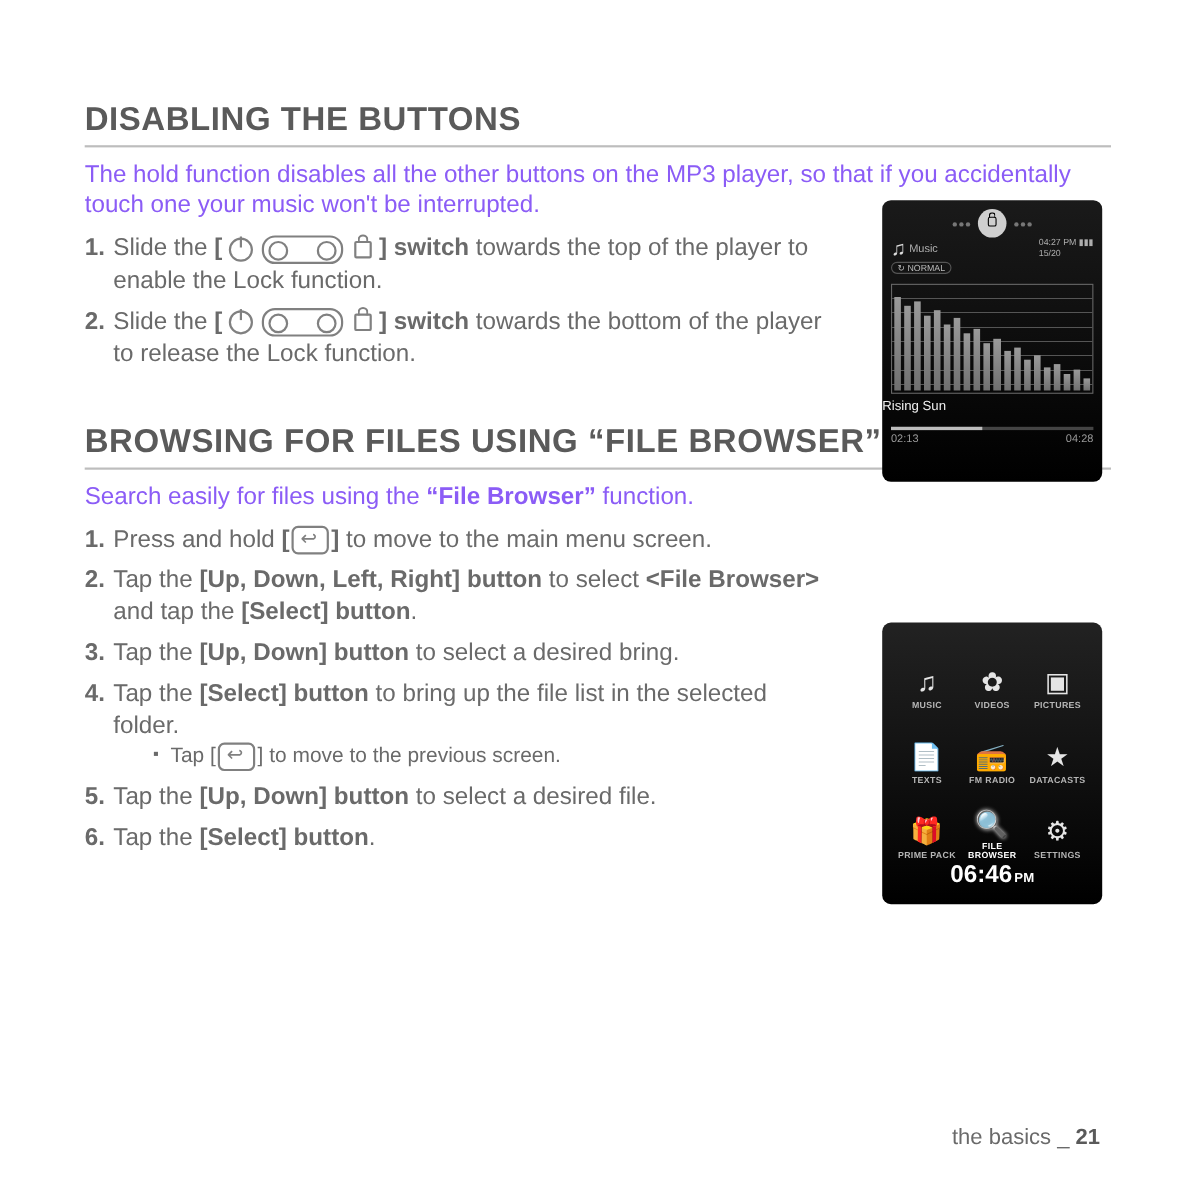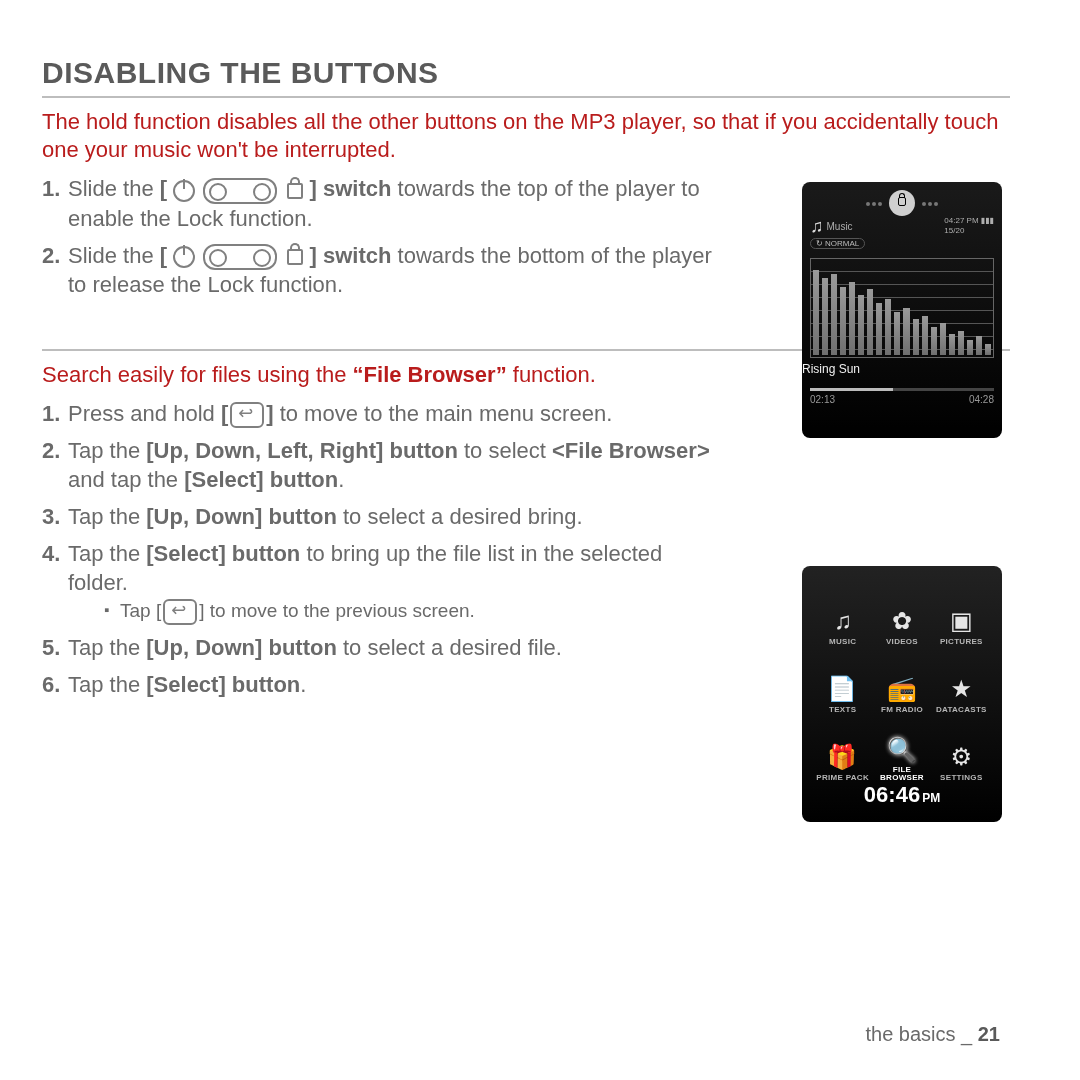--- a/index.html
+++ b/index.html
@@ -6,31 +6,32 @@
     margin: 0;
     padding: 0;
     width: 1080px;
     height: 1080px;
     background: #fff;
     font-family: Arial, Helvetica, sans-serif;
     color: #5a5a5a;
     position: relative;
   }
   .page {
-    padding: 56px 70px 0 42px;
+    padding: 56px 70px 0 77px;
+    margin-top: 36px;
   }
   h2.section-title {
     font-size: 30px;
     font-weight: 700;
     letter-spacing: 0.5px;
     margin: 0 0 6px 0;
     color: #5a5a5a;
   }
   hr.rule { border: none; border-top: 2px solid #bdbdbd; margin: 0 0 10px 0; }
-  p.lead { font-size: 22px; line-height: 1.28; margin: 0 0 10px 0; color: #b91c1c; }
+  p.lead { font-size: 22px; line-height: 1.28; margin: 0 0 10px 0; color: #8b5cf6; }
   ol.steps { list-style: none; margin: 0; padding: 0; counter-reset: step; }
   ol.steps > li { counter-increment: step; font-size: 22px; line-height: 1.32; color:#6a6a6a; margin: 0 0 8px 0; position: relative; padding-left: 26px; }
   ol.steps > li::before { content: counter(step) "."; font-weight: 700; position: absolute; left: 0; }
   .b { font-weight: 700; }
   .sub { list-style: none; margin: 2px 0 8px 0; padding: 0 0 0 36px; }
   .sub > li { font-size: 19px; line-height: 1.25; color:#6a6a6a; position: relative; padding-left: 16px; margin-bottom: 2px; }
   .sub > li::before { content: "▪"; position: absolute; left: 0; font-size: 15px; top: 2px; }
   .inline-icon { display:inline-block; vertical-align: middle; }
   .pill-switch {
     display:inline-block; width: 70px; height: 22px; border: 2px solid #808080; border-radius: 12px;
@@ -122,20 +123,21 @@
       <span class="pill-switch inline-icon"></span>
       <span class="lock-ic inline-icon"></span>
       <b>] </b>
       <span class="b">switch</span>
       <span> towards the bottom of the player to release the Lock function.</span>
     </li>
   </ol>
   </div>
 
   <div class="section2">
+    <h2 class="section-title">BROWSING FOR FILES USING “FILE BROWSER”</h2>
     <hr class="rule">
     <p class="lead">
       <span>Search easily for files using the </span><span class="b">“File Browser”</span><span> function.</span>
     </p>
     <div class="col-left">
     <ol class="steps">
       <li>
         <span>Press and hold </span><b>[</b><span class="back-key inline-icon"></span><b>]</b><span> to move to the main menu screen.</span>
       </li>
       <li>

